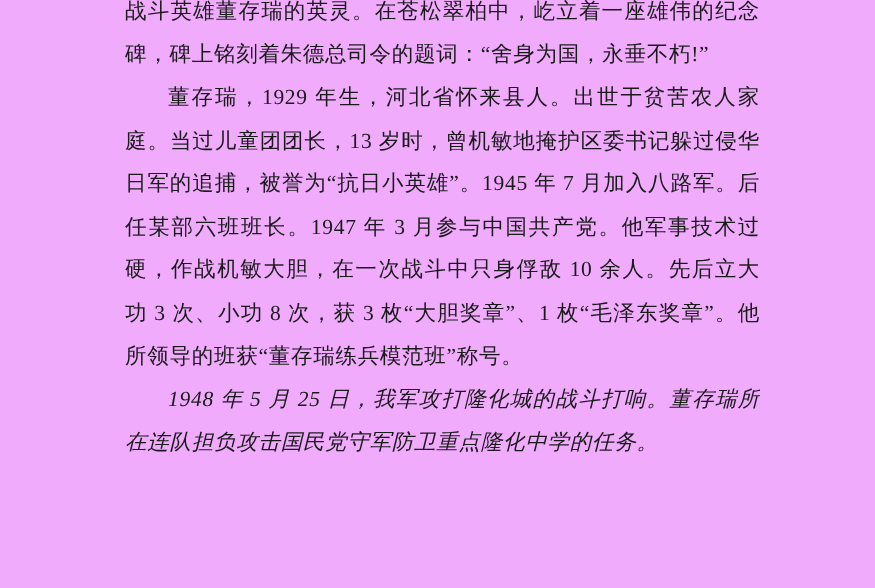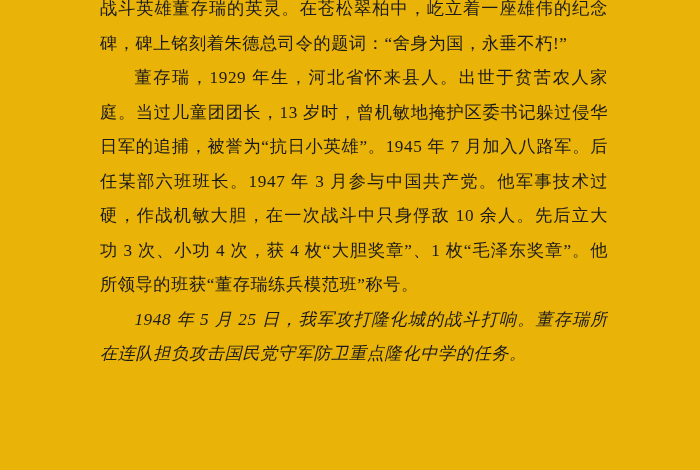--- a/index.html
+++ b/index.html
@@ -10,21 +10,21 @@
     width: 700px;
     height: 470px;
     background: #ffffff;
     font-family: "Liberation Serif", "DejaVu Serif", serif;
     overflow: hidden;
   }
   .page {
     position: relative;
     width: 700px;
     height: 470px;
-    background: #eab308;
+    background: #f0abfc;
     box-sizing: border-box;
     padding: 0 92px 0 100px;
     overflow: hidden;
   }
   .body-text {
     color: #1a1a1a;
     font-size: 17.2px;
     line-height: 34.5px;
     text-align: justify;
     text-justify: inter-ideograph;
@@ -45,16 +45,16 @@
     overflow: hidden;
     font-style: italic;
   }
 </style>
 </head>
 <body>
 
 <div class="page">
   <div class="body-text">
     <p class="para clipped-top">战斗英雄董存瑞的英灵。在苍松翠柏中，屹立着一座雄伟的纪念碑，碑上铭刻着朱德总司令的题词：“舍身为国，永垂不朽!”</p>
-    <p class="para">董存瑞，1929 年生，河北省怀来县人。出世于贫苦农人家庭。当过儿童团团长，13 岁时，曾机敏地掩护区委书记躲过侵华日军的追捕，被誉为“抗日小英雄”。1945 年 7 月加入八路军。后任某部六班班长。1947 年 3 月参与中国共产党。他军事技术过硬，作战机敏大胆，在一次战斗中只身俘敌 10 余人。先后立大功 3 次、小功 4 次，获 4 枚“大胆奖章”、1 枚“毛泽东奖章”。他所领导的班获“董存瑞练兵模范班”称号。</p>
+    <p class="para">董存瑞，1929 年生，河北省怀来县人。出世于贫苦农人家庭。当过儿童团团长，13 岁时，曾机敏地掩护区委书记躲过侵华日军的追捕，被誉为“抗日小英雄”。1945 年 7 月加入八路军。后任某部六班班长。1947 年 3 月参与中国共产党。他军事技术过硬，作战机敏大胆，在一次战斗中只身俘敌 10 余人。先后立大功 3 次、小功 8 次，获 3 枚“大胆奖章”、1 枚“毛泽东奖章”。他所领导的班获“董存瑞练兵模范班”称号。</p>
     <p class="para clipped-bottom">1948 年 5 月 25 日，我军攻打隆化城的战斗打响。董存瑞所在连队担负攻击国民党守军防卫重点隆化中学的任务。</p>
   </div>
 </div>
 
 </body></html>

